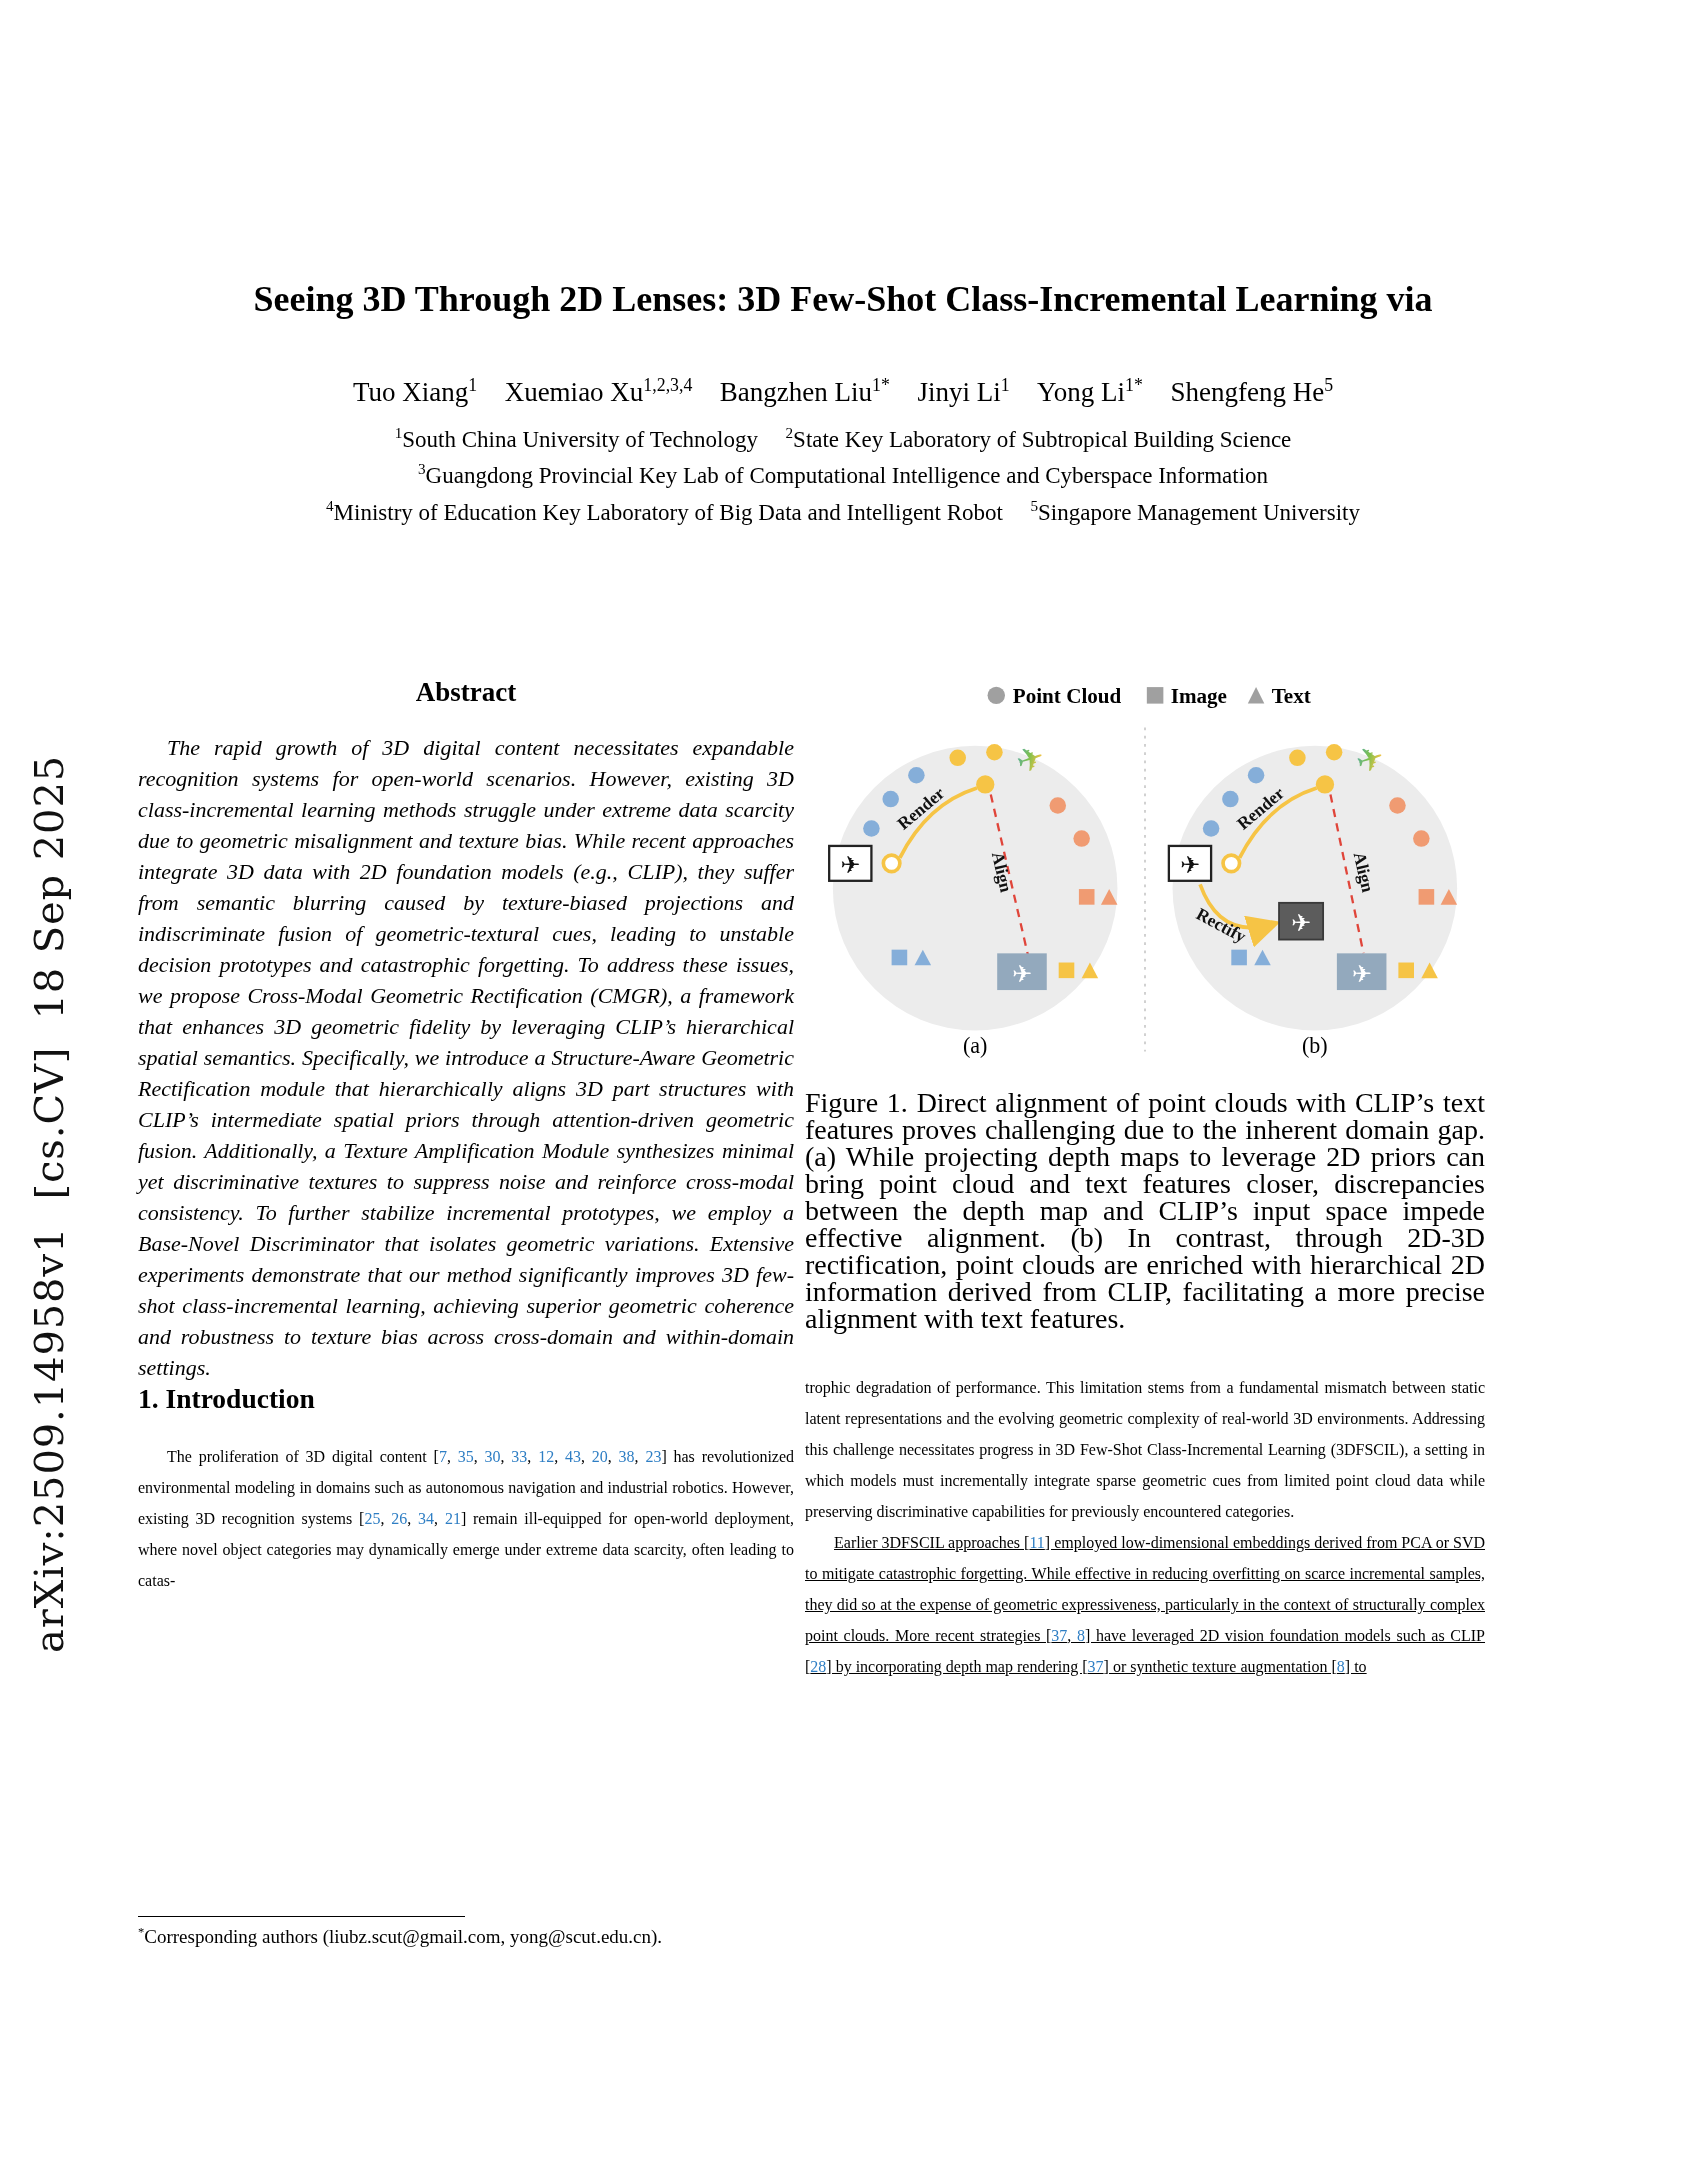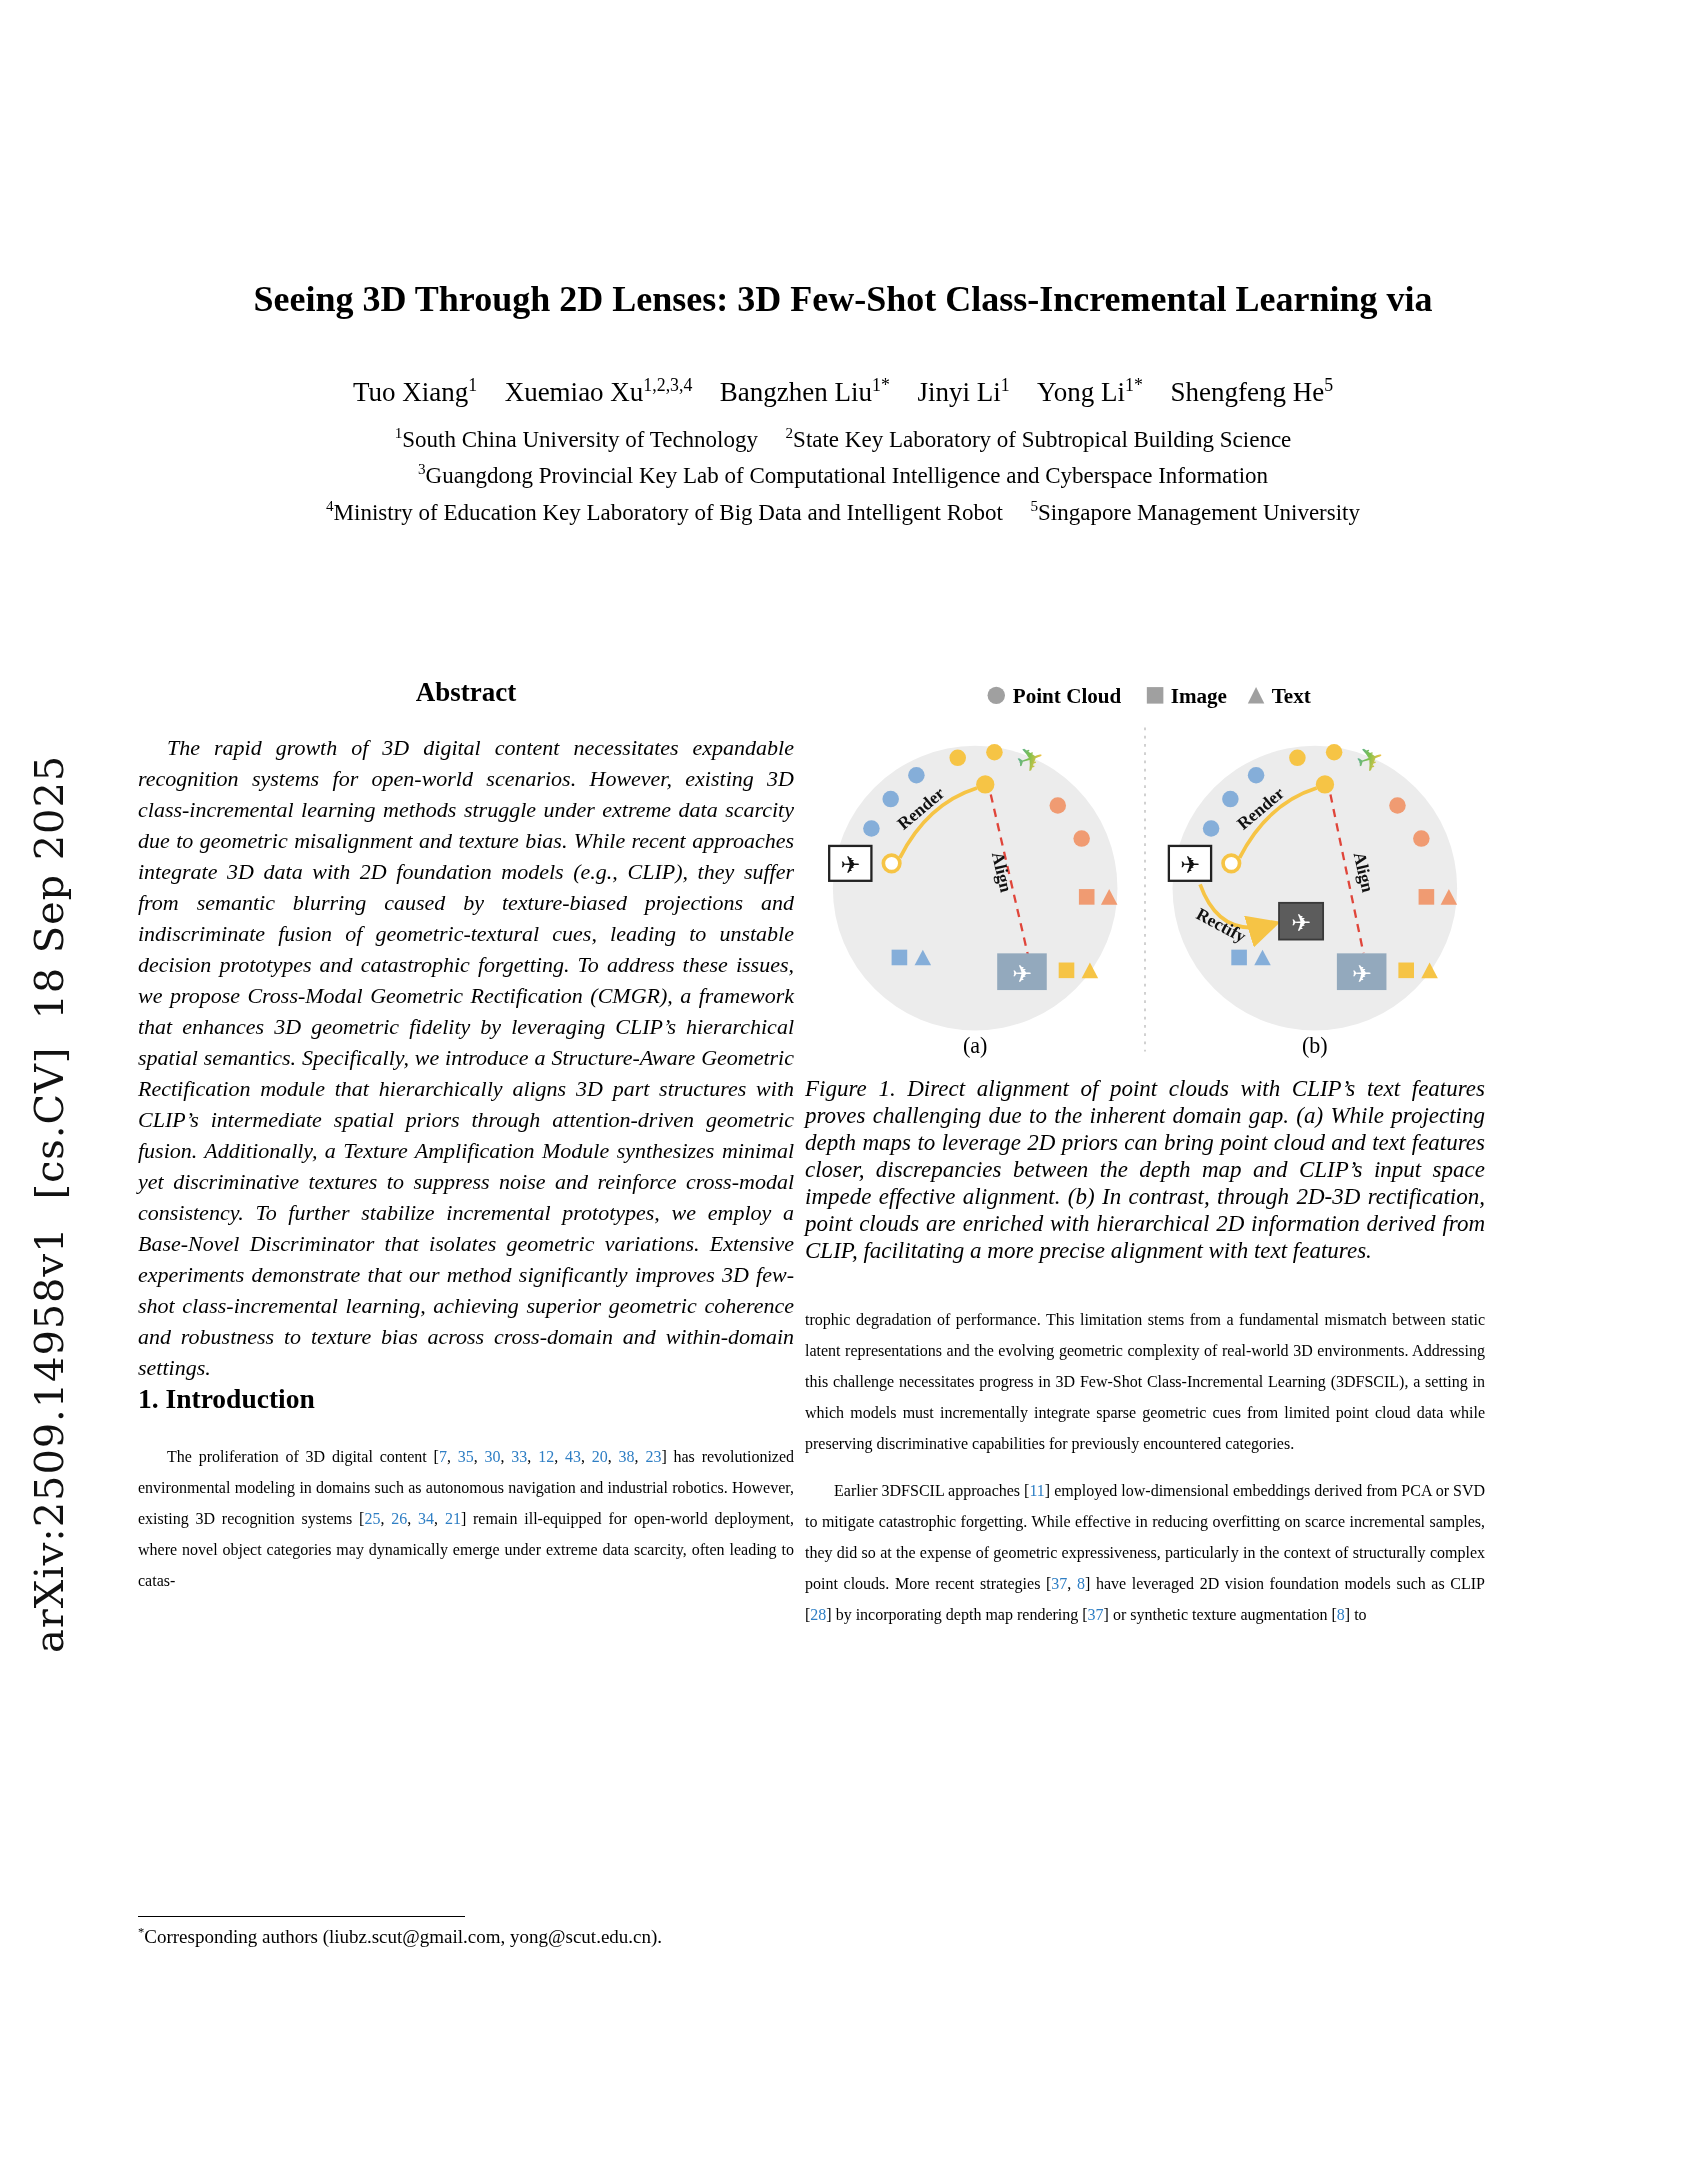--- a/index.html
+++ b/index.html
@@ -34,23 +34,23 @@
     text-align:justify; text-indent:29px; hyphens:auto; -webkit-hyphens:auto;
   }
   .sec-heading { font-weight:bold; font-size:27.5px; margin-bottom:26px; }
   .body-text {
     font-size:16px; line-height:31px; text-align:justify;
     hyphens:auto; -webkit-hyphens:auto;
   }
   .indent { text-indent:29px; }
   .cite { color:var(--citation); }
 
-  .caption { margin-top:13px; font-size:23px; line-height:27px; text-align:justify;font-style:italic; }
+  .caption { margin-top:27px; font-size:28px; line-height:27px; text-align:justify; }
   .col-right .body-text { margin-top:40px; }
-  .col-right .body-text + .body-text { margin-top:16px; }
+  .col-right .body-text + .body-text { margin-top:0;text-decoration:underline; }
 
   .footnote { position:absolute; left:138px; top:1916px; width:656px; font-size:19px; }
   .footnote-rule { width:327px; border-top:1.8px solid #000; margin-bottom:8.3px; }
 
   
   svg text { font-family:"Liberation Serif", serif; }
   .lg-label { font-weight:bold; font-size:23px; fill:#000; }
   .flow-label { font-weight:bold; font-size:19px; fill:#111; }
   .sub-label { font-size:24px; fill:#000; }
   .g-gray { fill:var(--legend-gray); }

